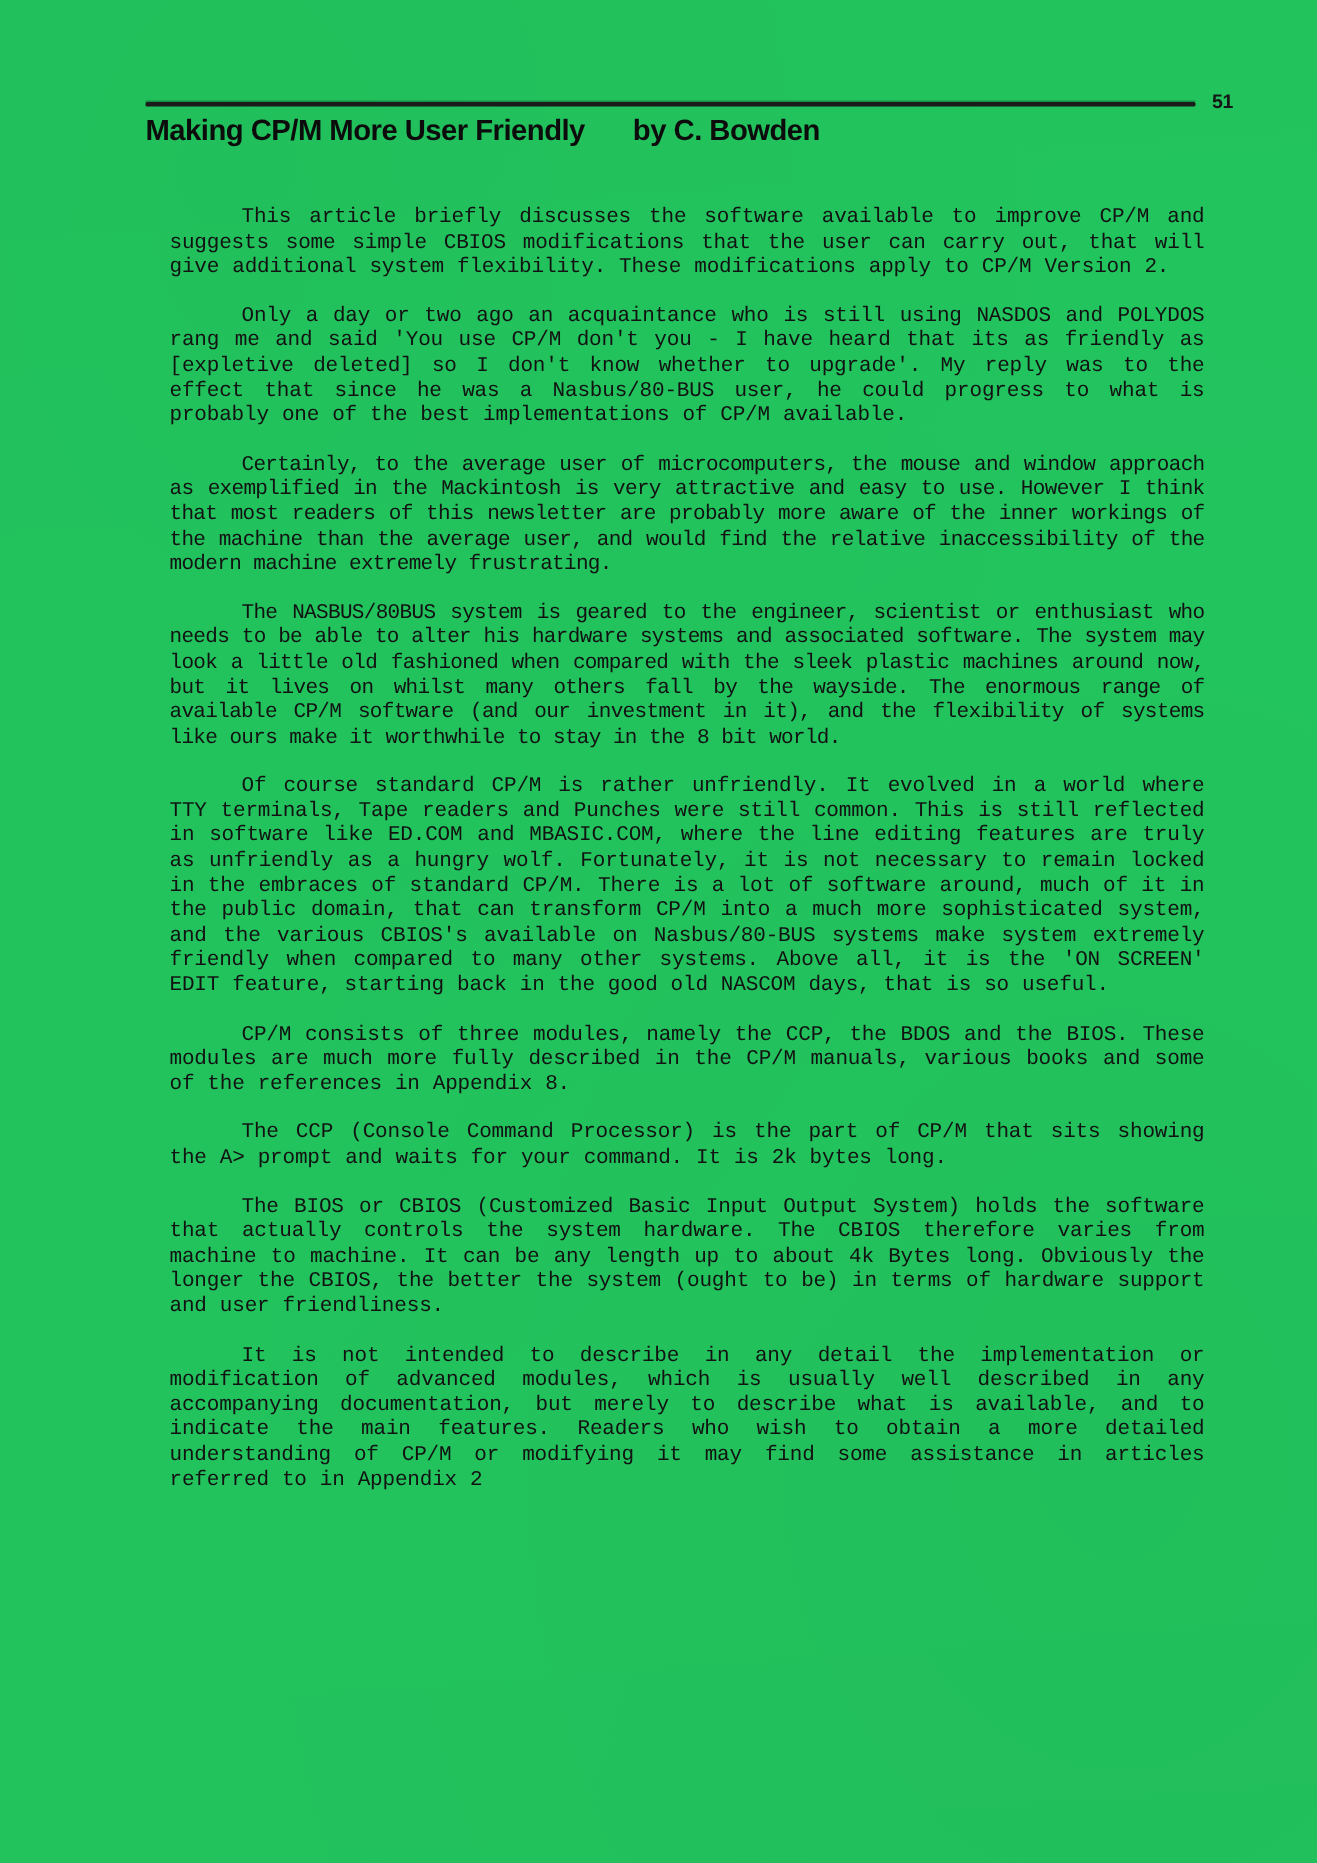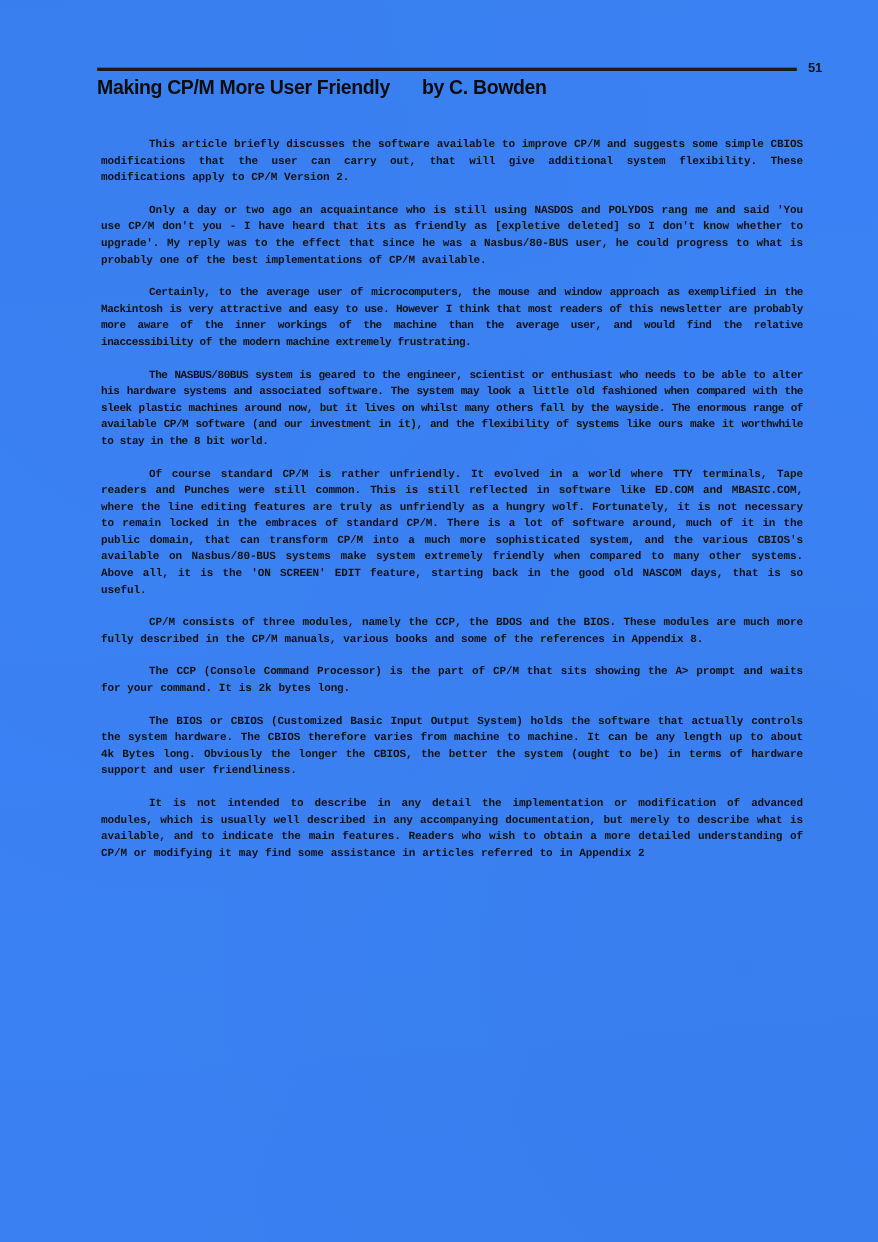--- a/index.html
+++ b/index.html
@@ -8,21 +8,21 @@
     padding: 0;
     background: #ffffff;
   }
   body {
     font-family: "Liberation Serif", serif;
   }
   .page {
     position: relative;
     width: 878px;
     height: 1242px;
-    background: #3b82f6;
+    background: #22c55e;
     overflow: hidden;
     box-sizing: border-box;
   }
 
   
   .paper-grain {
     position: absolute;
     inset: 0;
     pointer-events: none;
     background:
@@ -87,28 +87,28 @@
   }
 
   
   .body-col {
     position: absolute;
     left: 97px;
     top: 137px;
     width: 706px;
   }
   p.para {
-    margin: 0 0 16px 4px;
+    margin: 0 0 16px 16px;
     font-family: "Liberation Mono", "DejaVu Sans Mono", monospace;
-    font-size: 11px;
+    font-size: 14px;
     line-height: 16.6px;
     color: #121212;
     text-align: justify;
     text-indent: 48px;
-    font-weight: bold;
+    font-weight: normal;
     letter-spacing: -0.12px;
     word-spacing: 0.4px;
     text-rendering: geometricPrecision;
   }
   p.para:last-child { margin-bottom: 0; }
 
   
   p.para.prop {
     font-family: "Liberation Mono", "DejaVu Sans Mono", monospace;
     letter-spacing: -0.45px;

